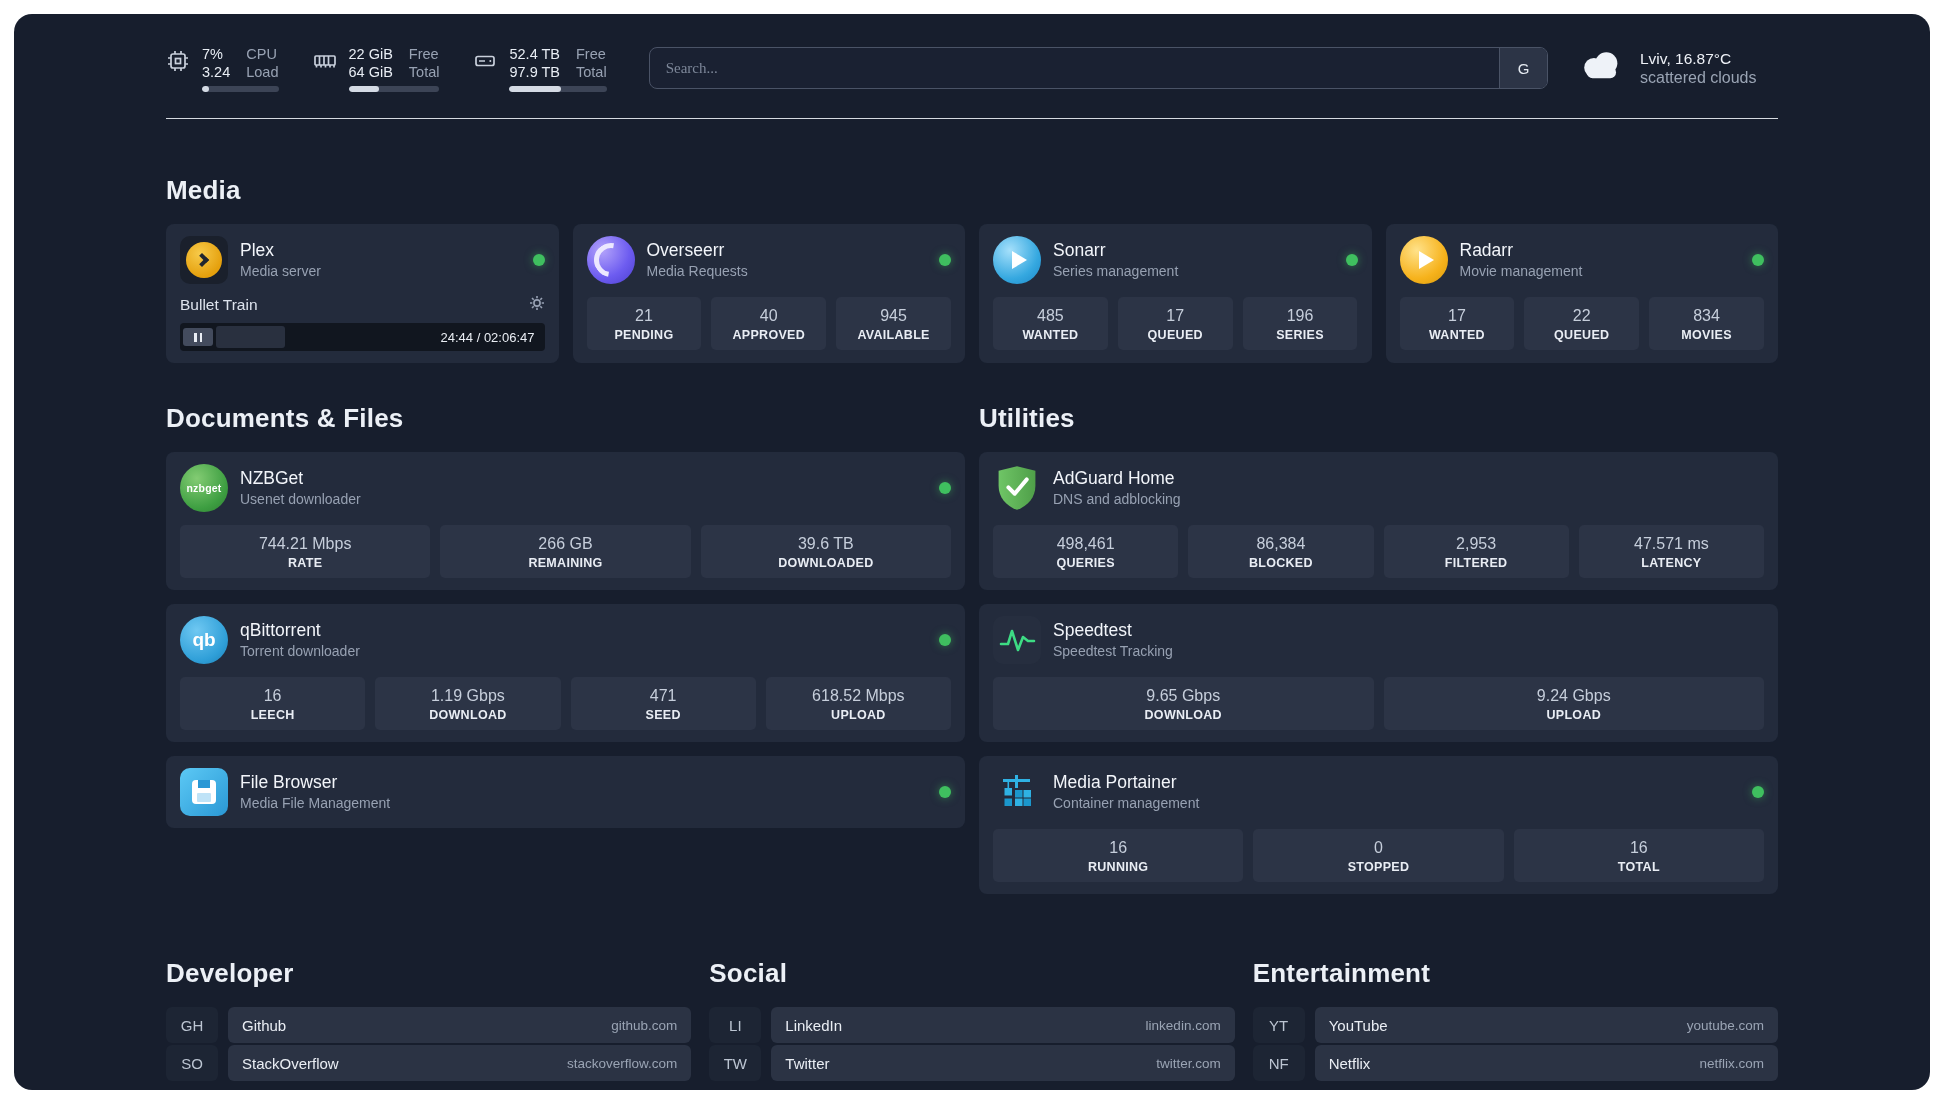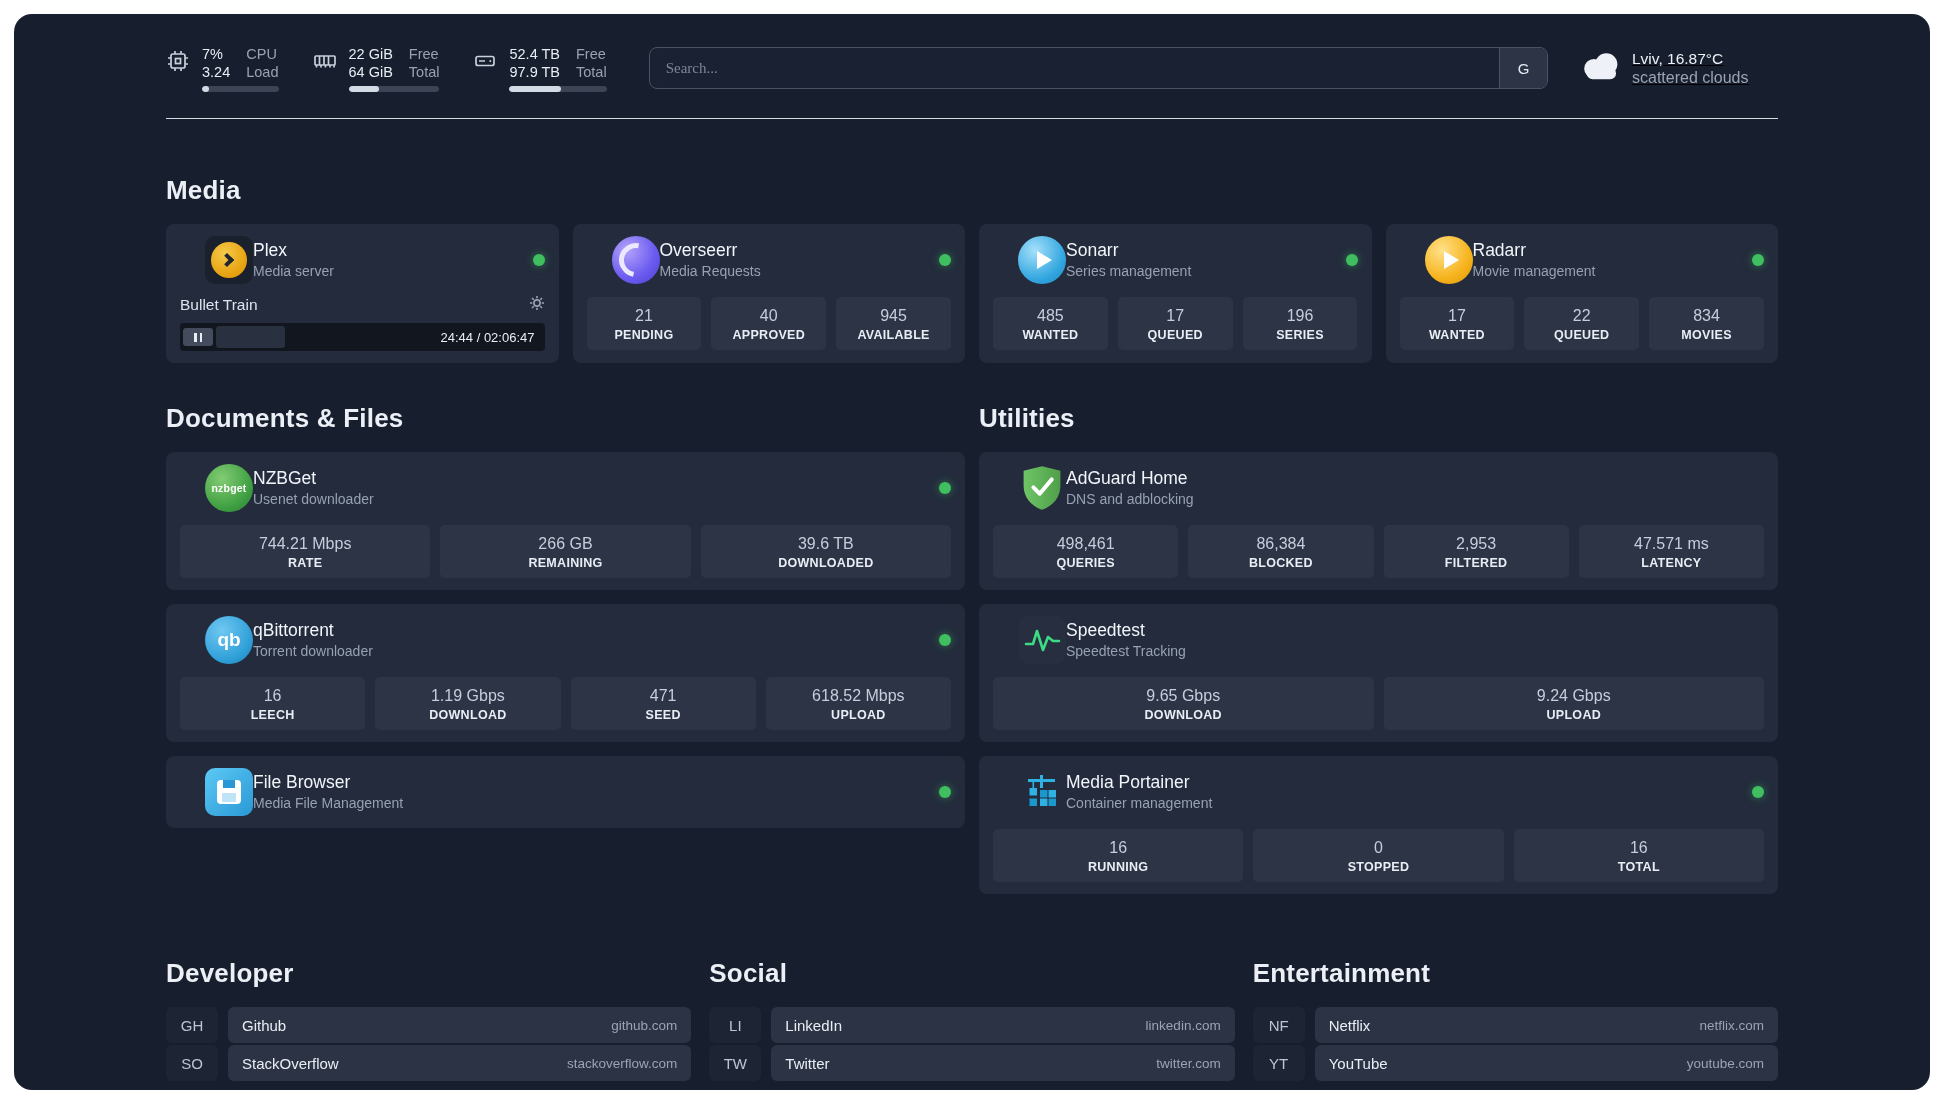--- a/index.html
+++ b/index.html
@@ -18,36 +18,36 @@
   .sys-val { color:#e8edf4; }
   .sys-lab { color:#98a2b3; }
   .meter { height:6px; background:#3c4456; border-radius:3px; margin-top:5px; overflow:hidden; }
   .meter i { display:block; height:100%; background:#d4dae4; border-radius:3px; }
 
   .search { display:flex; flex:1; margin:0 30px 0 8px; border:1px solid #4a5366; border-radius:8px; height:42px; overflow:hidden; background:#1a2132; }
   .search input { flex:1; background:transparent; border:0; outline:none; color:#84cc16; padding:0 16px; font-size:15px; font-family:Liberation Serif, serif; }
   .search input::placeholder { color:#7d8799; }
   .search-btn { width:48px; background:#2c3446; border:0; border-left:1px solid #4a5366; color:#e6ebf2; font-size:15px; font-family:inherit; cursor:pointer; }
 
-  .weather { display:flex; align-items:center; gap:8px; min-width:200px;text-decoration:underline; }
+  .weather { display:flex; gap:16px; min-width:200px; }
   .weather-loc { color:#eef1f7; font-size:15.5px; line-height:20px; }
   .weather-cond { color:#9aa4b4; font-size:16px; line-height:18px; }
 
   .divider { border:0; border-top:1.5px solid #e7eaf0; margin-top:24px; opacity:.92; }
 
   
   h2.section { font-size:26px; font-weight:600; color:#ecf0f6; letter-spacing:.2px; }
   .media-title { margin-top:56px; margin-bottom:18px; }
   .grid4 { display:grid; grid-template-columns:repeat(4,1fr); gap:14px; }
   .two-col { display:grid; grid-template-columns:1fr 1fr; gap:14px; margin-top:40px; align-items:start; }
   .col h2 { margin-bottom:18px; }
   .stack { display:flex; flex-direction:column; gap:14px;justify-content:center; }
 
   .card { background:#232b3c; border-radius:8px; padding:12px 14px; }
-  .card-head { display:flex; align-items:center; cursor:pointer;margin-left:25px; }
+  .card-head { display:flex; align-items:center; gap:12px; cursor:pointer; }
   .svc-meta { display:flex; flex-direction:column; gap:2px; }
   .svc-name { color:#f2f5fa; font-size:17.5px; font-weight:500; line-height:21px; }
   .svc-desc { color:#97a1b2; font-size:14px; line-height:17px; }
   .dot { width:12px; height:12px; border-radius:50%; background:#3fbf5f; margin-left:auto; box-shadow:0 0 8px rgba(63,191,95,.55); flex:none; }
 
   .stats { display:flex; gap:10px; margin-top:13px; }
   .stat { flex:1; background:#2c3446; border-radius:5px; text-align:center; padding:9px 4px 8px; }
   .stat-val { display:block; color:#c6cedb; font-size:16px; line-height:20px; }
   .stat-lab { display:block; color:#e9edf4; font-size:12.5px; font-weight:700; letter-spacing:.3px; margin-top:2px; }
 
@@ -539,32 +539,32 @@
               <span class="bm-domain">twitter.com</span>
             </span>
           </div>
         </div>
       </div>
 
       <div class="bm-group">
         <h2 class="section">Entertainment</h2>
         <div class="bm-items">
           <div class="bm-item">
+            <span class="bm-abbr">YT</span>
+            <span class="bm-bar">
+              <span class="bm-name">YouTube</span>
+              <span class="bm-domain">youtube.com</span>
+            </span>
+          </div>
+          <div class="bm-item">
             <span class="bm-abbr">NF</span>
             <span class="bm-bar">
               <span class="bm-name">Netflix</span>
               <span class="bm-domain">netflix.com</span>
             </span>
           </div>
-          <div class="bm-item">
-            <span class="bm-abbr">YT</span>
-            <span class="bm-bar">
-              <span class="bm-name">YouTube</span>
-              <span class="bm-domain">youtube.com</span>
-            </span>
-          </div>
 
         </div>
       </div>
     </div>
 
   </div>
 </div>
 
 </body></html>

